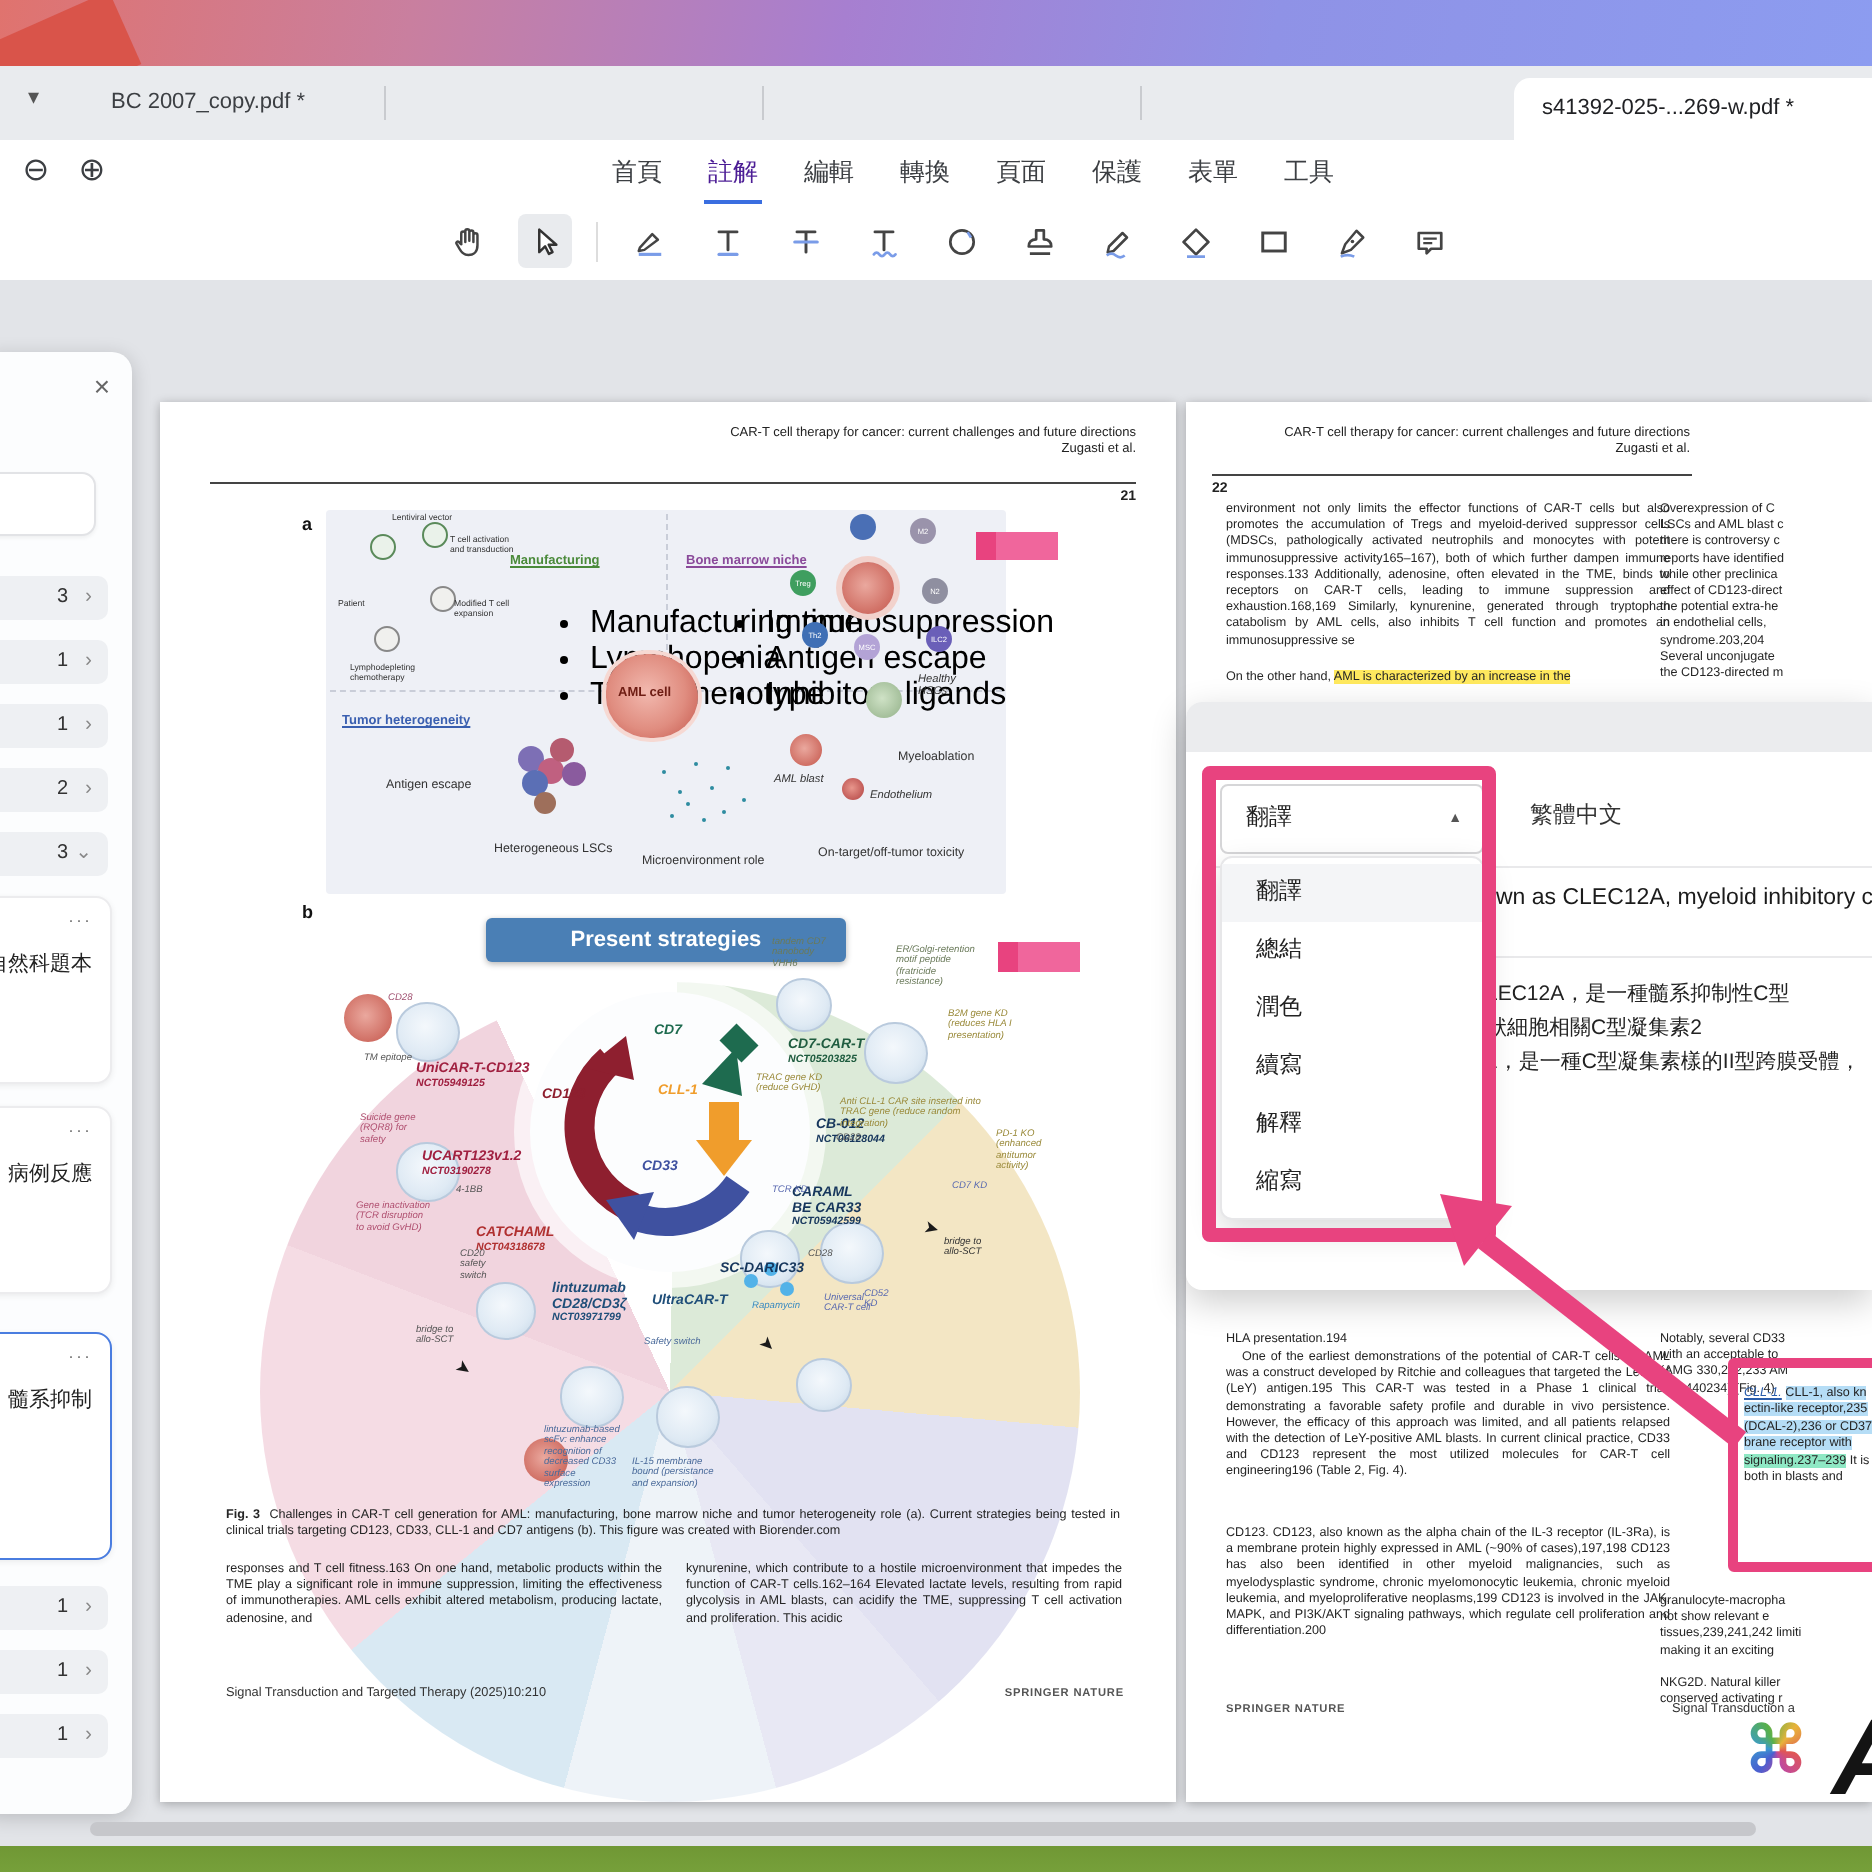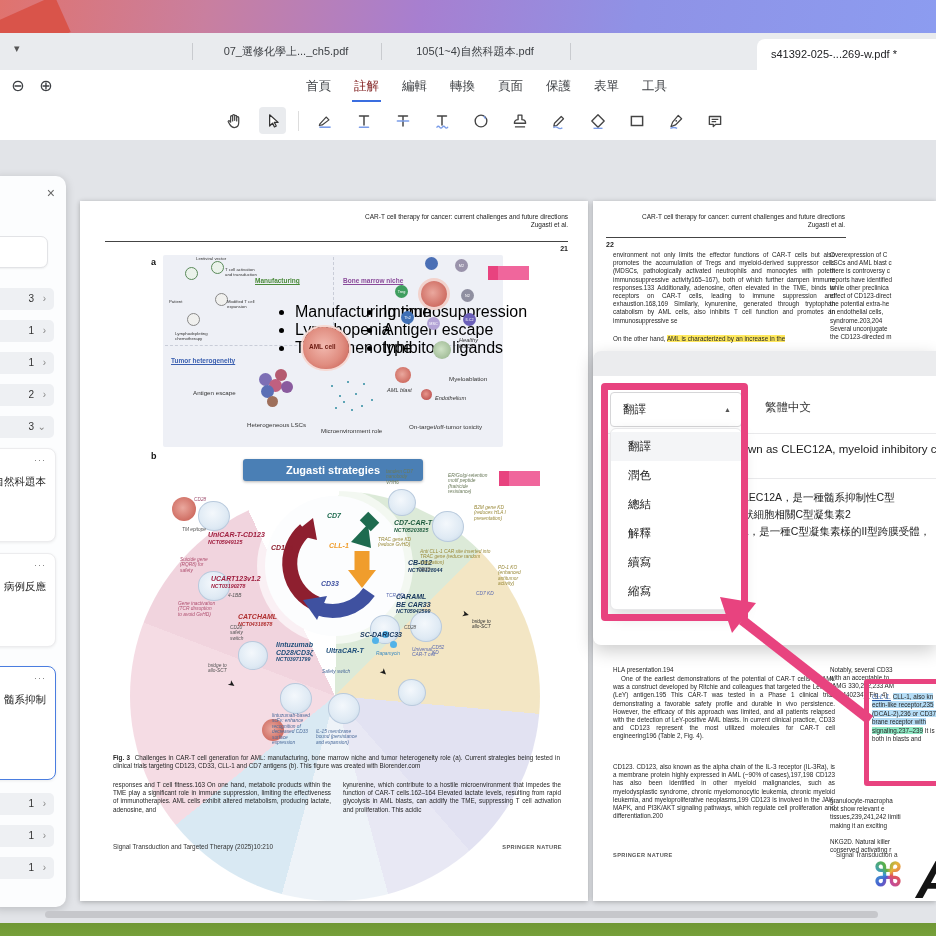--- a/index.html
+++ b/index.html
@@ -18,21 +18,21 @@
   .tab-caret{left:14px;top:9px;font-size:11px;color:#555;}
   .tab{top:0;height:37px;line-height:37px;font-size:11px;color:#3c3f43;white-space:nowrap;transform:translateX(-50%);}
   .tabsep{top:10px;width:1px;height:17px;background:#c9cbcf;}
   .tab-active{left:757px;top:6px;width:179px;height:31px;background:#fff;border-radius:8px 8px 0 0;padding-left:48px;}
   .tab-active .lbl{position:absolute;left:14px;top:0;height:31px;line-height:31px;font-size:11px;color:#202124;white-space:nowrap;}
   .tab-close{position:absolute;right:8px;top:0;height:31px;line-height:31px;font-size:12px;color:#777;}
   .menurow{left:0;top:37px;width:936px;height:33px;background:#fff;}
   .zoombtn{top:4px;width:24px;height:24px;font-size:16px;color:#3c3f43;text-align:center;line-height:24px;}
   .menu{left:306px;top:0;height:33px;display:flex;gap:23px;align-items:center;}
   .menu-item{font-size:12.5px;color:#3c3f43;position:relative;}
-  .menu-item.active{color:#7f1d1d;}
+  .menu-item.active{color:#4c1d95;}
   .menu-item.active::after{content:"";position:absolute;left:-2px;right:-2px;bottom:-7px;height:2px;background:#3a6ee0;}
   .toolrow{left:0;top:70px;width:936px;height:37px;background:#fff;border-bottom:1px solid #e2e3e6;}
   .tools{left:220px;top:4px;display:flex;gap:12px;align-items:center;}
   .tool{width:27px;height:27px;border-radius:4px;display:flex;align-items:center;justify-content:center;}
   .tool.sel{background:#e9ebee;}
   .tool svg{display:block;}
   .toolsep{width:1px;height:20px;background:#ddd;}
 
   .content{left:0;top:107px;width:936px;height:783px;background:#e2e4e8;}
   .hscroll{left:45px;top:771px;width:833px;height:7px;background:#c6c7cb;border-radius:4px;}
@@ -132,22 +132,21 @@
     <div class="abs wp-top-wedge"></div>
   </div>
   <div class="abs wp-bottom">
     
   </div>
 
   <div class="abs window">
 
     <div class="abs tabbar">
       <span class="abs tab-caret">▾</span>
-      <span class="abs tab" style="left:286px">07_選修化學上..._ch5.pdf</span>
-      <span class="abs tab" style="left:475px">105(1~4)自然科題本.pdf</span>
+      <span class="abs tab" style="left:104px">BC 2007_copy.pdf *</span>
       <div class="abs tabsep" style="left:192px"></div>
       <div class="abs tabsep" style="left:381px"></div>
       <div class="abs tabsep" style="left:570px"></div>
       <div class="abs tab-active">
         <span class="lbl">s41392-025-...269-w.pdf *</span>
         <span class="tab-close">×</span>
       </div>
     </div>
 
     <div class="abs menurow">
@@ -330,21 +329,21 @@
           <div class="cell" style="left:232px;top:112px;width:16px;height:16px;background:radial-gradient(circle at 45% 45%,#eaa89e,#c4554a)"></div>
           <span class="fA it" style="left:224px;top:132px;font-size:5.6px">AML blast</span>
           <div class="cell" style="left:258px;top:134px;width:11px;height:11px;background:radial-gradient(circle at 45% 45%,#e8968c,#b04040)"></div>
           <span class="fA it" style="left:272px;top:140px;font-size:5.6px">Endothelium</span>
         </div>
 
         <div class="abs pinkmark" style="left:408px;top:65px;width:41px;height:14px"></div>
 
         <span class="abs figlab" style="left:71px;top:250px">b</span>
         <div class="abs fan"></div>
-        <div class="abs bannerB">Zugasti strategies</div>
+        <div class="abs bannerB">Present strategies</div>
         <div class="abs hub">
           <svg width="140" height="140" viewBox="0 0 140 140">
             <path d="M52 108 A44 44 0 0 1 40 34" fill="none" stroke="#8e1f2f" stroke-width="15"></path>
             <path d="M48 22 L28 38 L52 44 Z" fill="#8e1f2f"></path>
             <path d="M103 28 L86 46 L106 52 Z" fill="#1e6b4f"></path>
             <path d="M99 20 L110 31" stroke="#1e6b4f" stroke-width="12"></path>
             <path d="M97 55 L97 76" stroke="#f09d2c" stroke-width="15"></path>
             <path d="M83 74 L111 74 L97 92 Z" fill="#f09d2c"></path>
             <path d="M104 96 A44 44 0 0 1 52 112" fill="none" stroke="#3f51a0" stroke-width="14"></path>
             <path d="M38 104 L62 100 L52 124 Z" fill="#3f51a0"></path>
@@ -517,24 +516,24 @@
           <span class="car">▲</span>
         </div>
         <span class="abs langlbl">繁體中文</span>
         <div class="abs srcline">wn as CLEC12A, myeloid inhibitory c</div>
         <div class="abs pdiv" style="left:150px;top:127px;right:0"></div>
         <div class="abs translines">LEC12A，是一種髓系抑制性C型
 狀細胞相關C型凝集素2
 1，是一種C型凝集素樣的II型跨膜受體，</div>
         <div class="abs ddlist">
           <div class="dditem sel">翻譯</div>
+          <div class="dditem">總結</div>
           <div class="dditem">潤色</div>
-          <div class="dditem">總結</div>
+          <div class="dditem">續寫</div>
           <div class="dditem">解釋</div>
-          <div class="dditem">續寫</div>
           <div class="dditem">縮寫</div>
         </div>
       </div>
 
       <div class="abs pinkrect" style="left:601px;top:243px;width:133px;height:224px"></div>
 
       <svg class="abs" style="left:690px;top:443px" width="200" height="150">
         <line x1="52" y1="37" x2="180" y2="137" stroke="#e8437f" stroke-width="10"></line>
         <polygon points="30,14 66,20 42,50" fill="#e8437f"></polygon>
       </svg>

